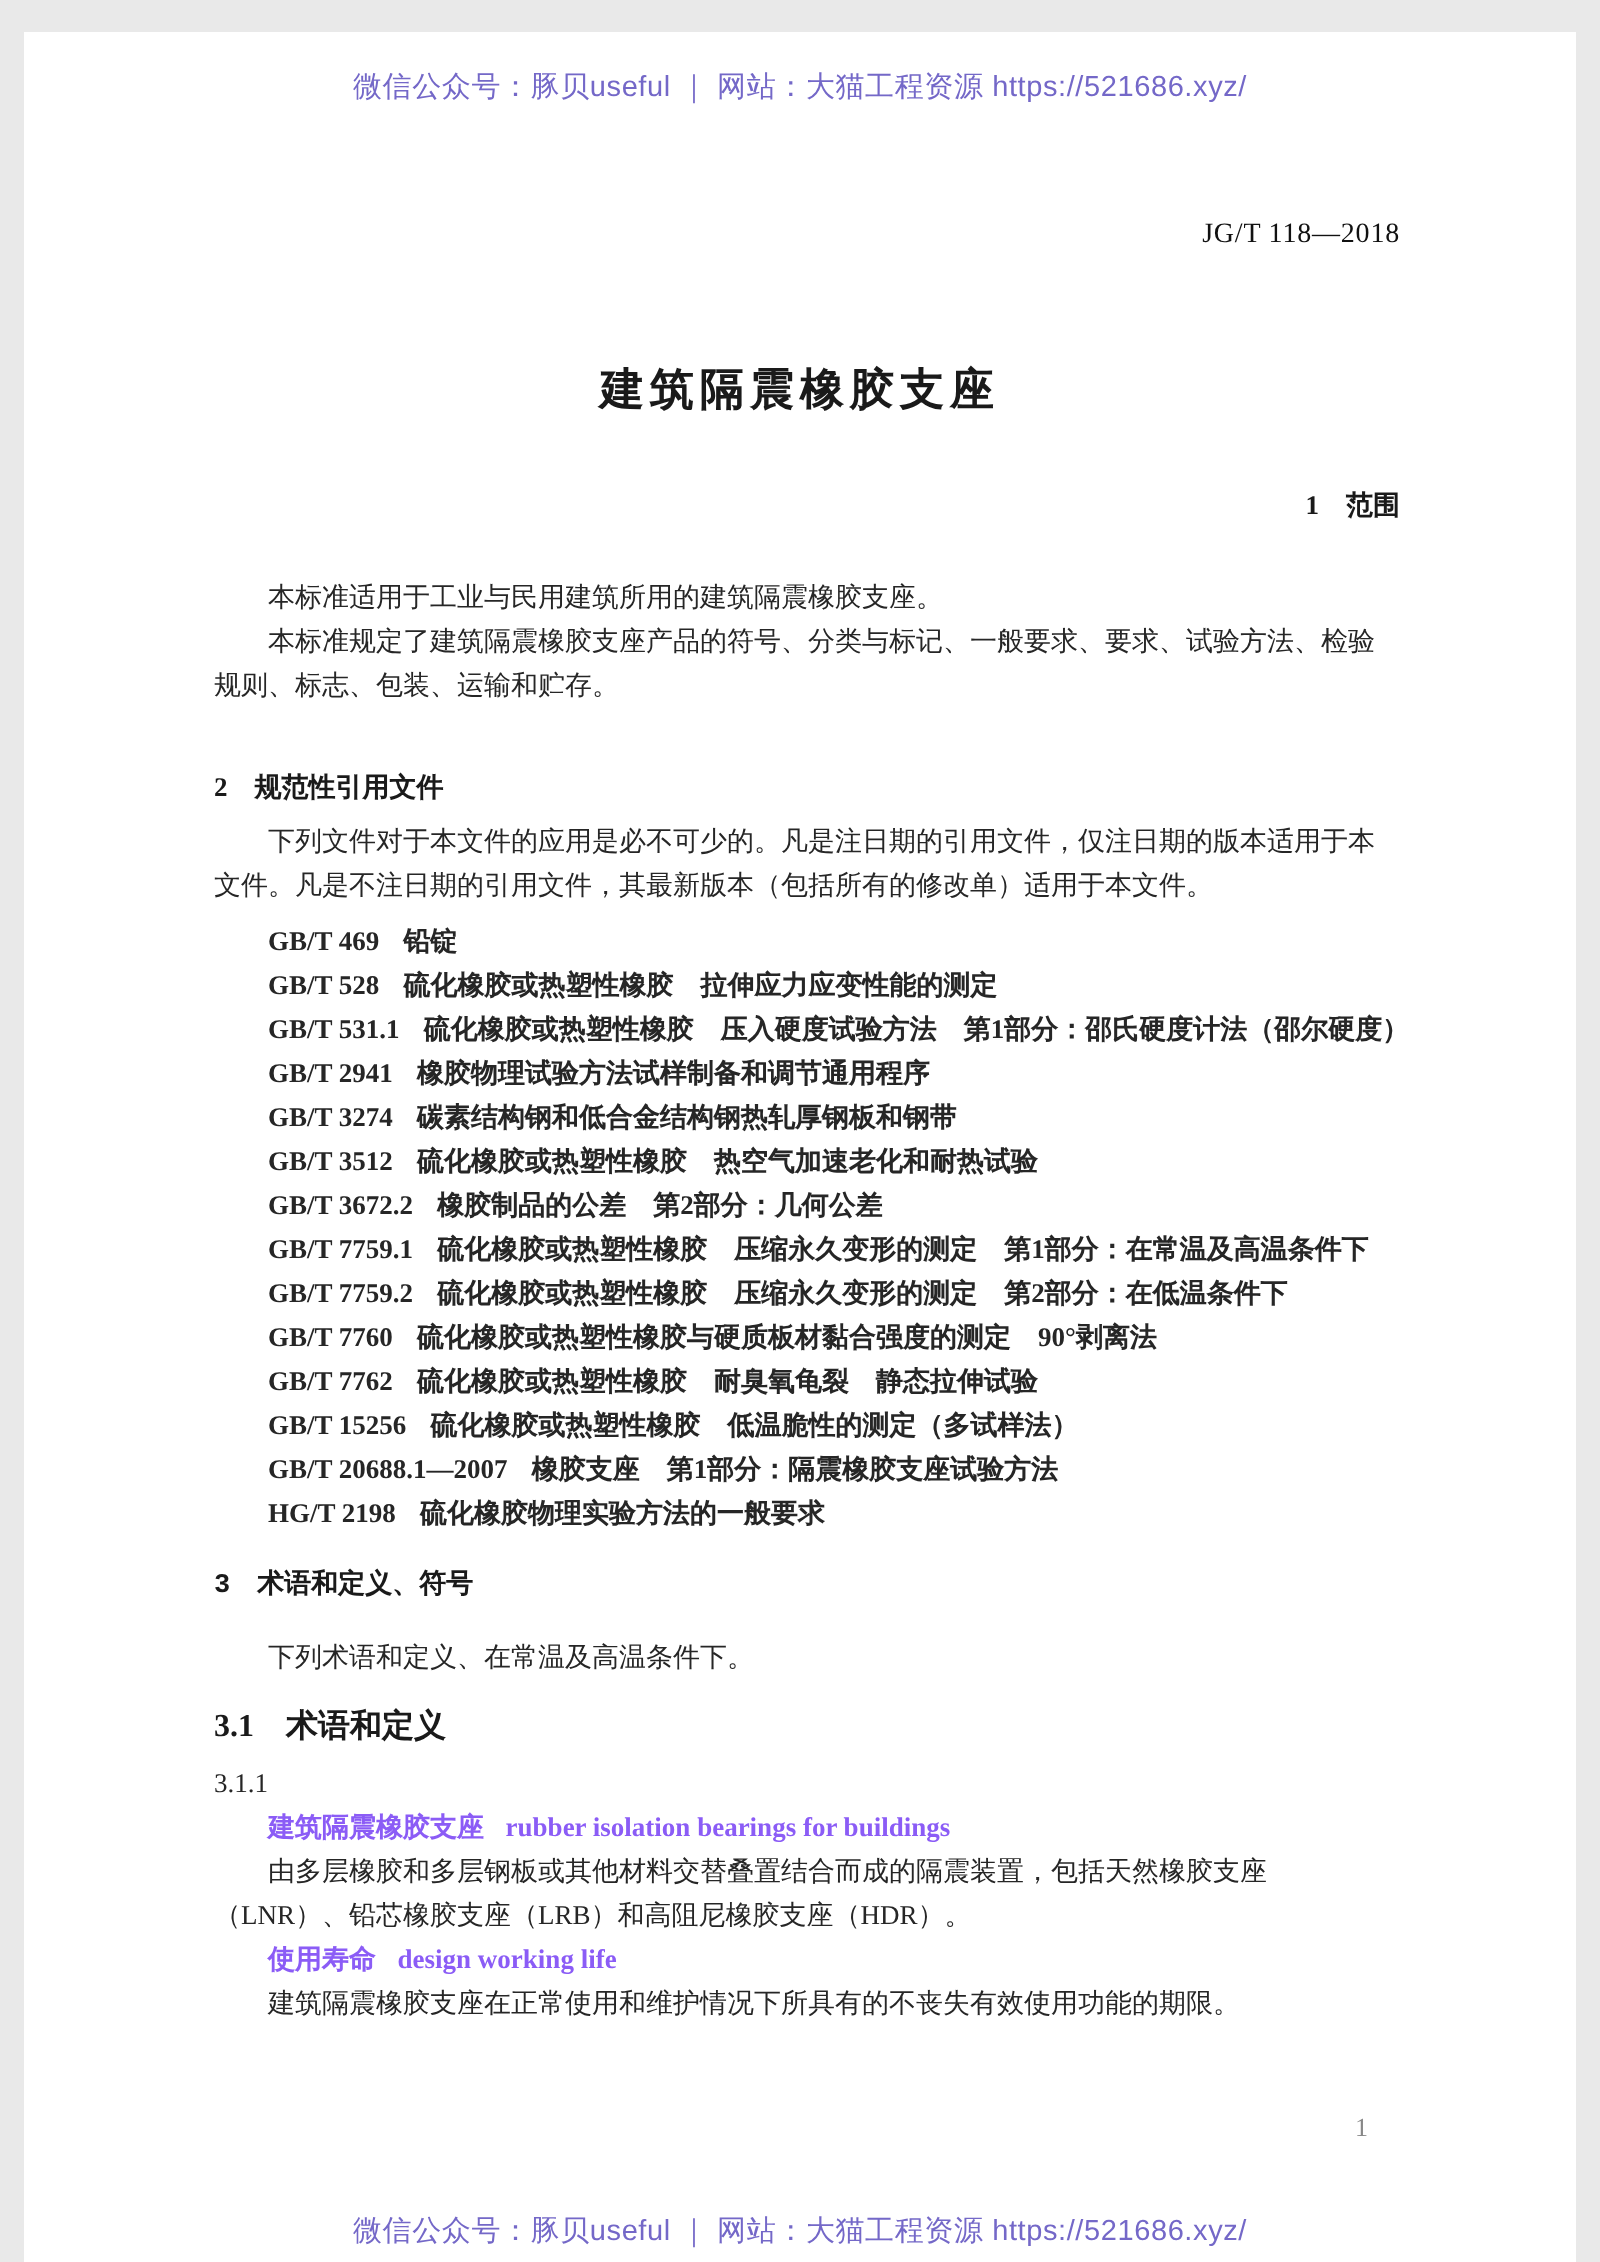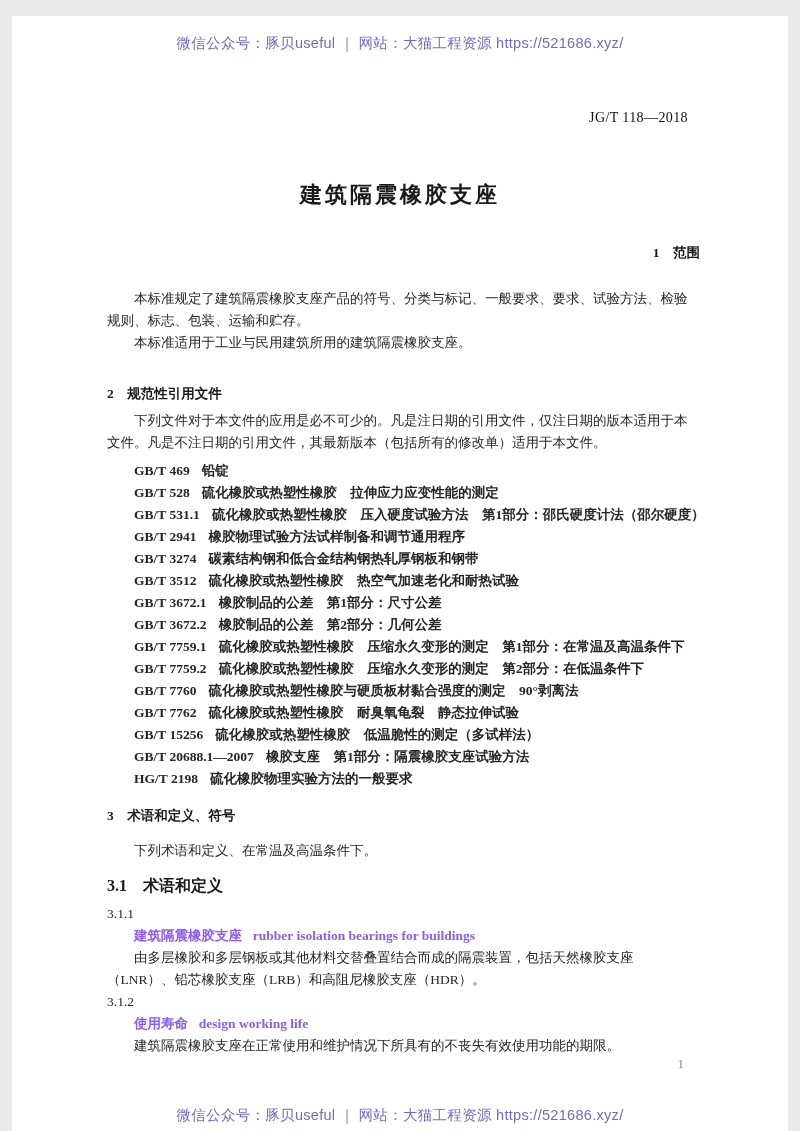--- a/index.html
+++ b/index.html
@@ -17,41 +17,41 @@
     position:absolute; left:0; width:100%;
     text-align:center;
     color:#7468c8;
     font-size:14.5px;
     font-family:"Liberation Sans","DejaVu Sans",sans-serif;
     letter-spacing:0.3px;
   }
   .watermark.top { top:18px; }
   .watermark.bottom { bottom:22px; }
   .doc-number {
-    position:absolute; top:94px; right:100px;
+    position:absolute; top:94px; right:88px;
     font-size:14px; color:#111111;
     letter-spacing:0.4px;
   }
   .doc-title {
     position:absolute; top:164px; left:0; width:100%;
     text-align:center;
     font-size:22px; font-weight:bold;
     letter-spacing:3px;
     color:#1a1a1a;
   }
   .content {
     position:absolute; top:226px; left:95px; right:88px;
     font-size:13.5px; line-height:22px;
   }
   .sec-heading {
     font-size:13.5px; font-weight:bold; color:#1a1a1a;
   }
   #s1-heading { margin-bottom:24px;text-align:right; }
   #s2-heading { margin-top:29px; margin-bottom:5px; }
-  #s3-heading { margin-top:15px; margin-bottom:13px; }
+  #s3-heading { margin-top:15px; margin-bottom:13px;font-family:Liberation Mono, monospace; }
   .sub-heading { font-size:16px; font-weight:bold; color:#1a1a1a; margin-top:13px; margin-bottom:6px; }
   p.body-para { text-indent:2em; }
   .refs { list-style:none; margin-top:6px; }
   .refs li { padding-left:2em; white-space:nowrap;font-weight:bold; }
   .ref-code { margin-right:0.9em; }
   .term-number { font-size:13.5px; }
   .term-line { text-indent:2em; font-weight:bold; color:#8b5cf6; }
   .term-en { margin-left:0.8em; font-family:"Liberation Serif","DejaVu Serif",serif; }
   .page-number {
     position:absolute; top:1040px; right:104px;
@@ -65,33 +65,32 @@
 
   <div class="watermark top">微信公众号：豚贝useful ｜ 网站：大猫工程资源 https://521686.xyz/</div>
 
   <div class="doc-number">JG/T 118—2018</div>
 
   <h1 class="doc-title">建筑隔震橡胶支座</h1>
 
   <div class="content">
 
     <h2 class="sec-heading" id="s1-heading">1　范围</h2>
+    <p class="body-para">本标准适用于工业与民用建筑所用的建筑隔震橡胶支座。</p>
     <p class="body-para">本标准规定了建筑隔震橡胶支座产品的符号、分类与标记、一般要求、要求、试验方法、检验规则、标志、包装、运输和贮存。</p>
-    <p class="body-para">本标准适用于工业与民用建筑所用的建筑隔震橡胶支座。</p>
 
     <h2 class="sec-heading" id="s2-heading">2　规范性引用文件</h2>
     <p class="body-para">下列文件对于本文件的应用是必不可少的。凡是注日期的引用文件，仅注日期的版本适用于本文件。凡是不注日期的引用文件，其最新版本（包括所有的修改单）适用于本文件。</p>
     <ul class="refs" id="refs-list">
         <li><span class="ref-code">GB/T 469</span><span>铅锭</span></li>
         <li><span class="ref-code">GB/T 528</span><span>硫化橡胶或热塑性橡胶　拉伸应力应变性能的测定</span></li>
         <li><span class="ref-code">GB/T 531.1</span><span>硫化橡胶或热塑性橡胶　压入硬度试验方法　第1部分：邵氏硬度计法（邵尔硬度）</span></li>
         <li><span class="ref-code">GB/T 2941</span><span>橡胶物理试验方法试样制备和调节通用程序</span></li>
         <li><span class="ref-code">GB/T 3274</span><span>碳素结构钢和低合金结构钢热轧厚钢板和钢带</span></li>
         <li><span class="ref-code">GB/T 3512</span><span>硫化橡胶或热塑性橡胶　热空气加速老化和耐热试验</span></li>
-        <li><span class="ref-code">GB/T 3672.1</span><span>橡胶制品的公差　第1部分：尺寸公差</span></li>
         <li><span class="ref-code">GB/T 3672.2</span><span>橡胶制品的公差　第2部分：几何公差</span></li>
         <li><span class="ref-code">GB/T 7759.1</span><span>硫化橡胶或热塑性橡胶　压缩永久变形的测定　第1部分：在常温及高温条件下</span></li>
         <li><span class="ref-code">GB/T 7759.2</span><span>硫化橡胶或热塑性橡胶　压缩永久变形的测定　第2部分：在低温条件下</span></li>
         <li><span class="ref-code">GB/T 7760</span><span>硫化橡胶或热塑性橡胶与硬质板材黏合强度的测定　90°剥离法</span></li>
         <li><span class="ref-code">GB/T 7762</span><span>硫化橡胶或热塑性橡胶　耐臭氧龟裂　静态拉伸试验</span></li>
         <li><span class="ref-code">GB/T 15256</span><span>硫化橡胶或热塑性橡胶　低温脆性的测定（多试样法）</span></li>
         <li><span class="ref-code">GB/T 20688.1—2007</span><span>橡胶支座　第1部分：隔震橡胶支座试验方法</span></li>
         <li><span class="ref-code">HG/T 2198</span><span>硫化橡胶物理实验方法的一般要求</span></li>
       </ul>
 
@@ -99,21 +98,20 @@
     <p class="body-para">下列术语和定义、在常温及高温条件下。</p>
     <h3 class="sub-heading">3.1　术语和定义</h3>
 
     <div class="term-block">
       <p class="term-number">3.1.1</p>
       <p class="term-line"><span>建筑隔震橡胶支座</span><span class="term-en">rubber isolation bearings for buildings</span></p>
       <p class="body-para">由多层橡胶和多层钢板或其他材料交替叠置结合而成的隔震装置，包括天然橡胶支座（LNR）、铅芯橡胶支座（LRB）和高阻尼橡胶支座（HDR）。</p>
     </div>
 
     <div class="term-block">
-      <p class="term-number">3.1.2</p>
       <p class="term-line"><span>使用寿命</span><span class="term-en">design working life</span></p>
       <p class="body-para">建筑隔震橡胶支座在正常使用和维护情况下所具有的不丧失有效使用功能的期限。</p>
     </div>
 
   </div>
 
   <div class="page-number">1</div>
 
   <div class="watermark bottom">微信公众号：豚贝useful ｜ 网站：大猫工程资源 https://521686.xyz/</div>
 

